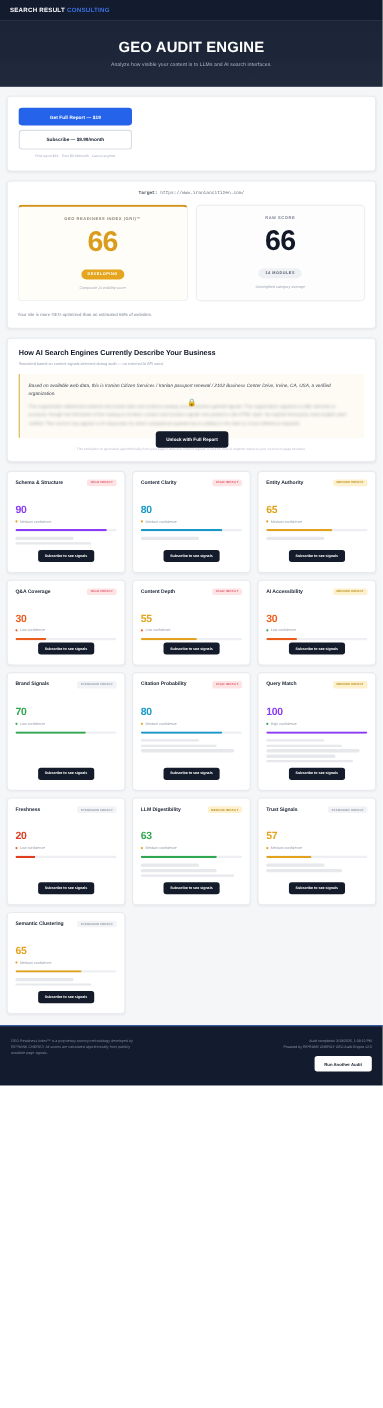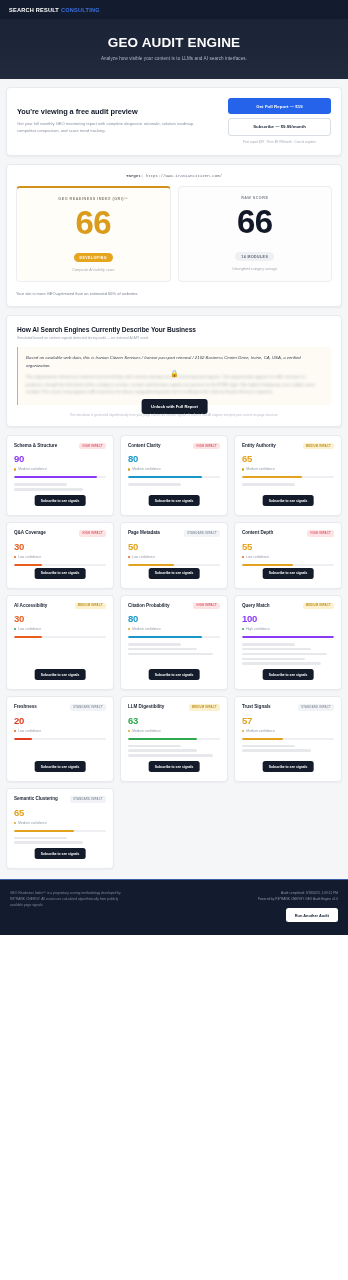--- a/index.html
+++ b/index.html
@@ -146,21 +146,21 @@
   }
   .scorelabel {
     font-size: 3.7px;
     font-weight: 700;
     letter-spacing: .5px;
     color: #8a8577;
     text-transform: uppercase;
   }
   .scorebox.raw .scorelabel { color: #7c8392; }
   .scorenum {
-    font-size: 33px;
+    font-size: 26px;
     font-weight: 800;
     line-height: 1.05;
     margin: 5px 0 4px;
     letter-spacing: -.7px;
   }
   .scorenum.gold { color: #d99c1d; }
   .scorenum.dark { color: #111827; }
   .pill {
     display: inline-block;
     font-size: 3.5px;
@@ -286,21 +286,21 @@
     border-radius: 2px;
     white-space: nowrap;
     flex: 0 0 auto;
   }
   .badge.high { background: #fde3e3; color: #e0556a; }
   .badge.medium { background: #fdf0cc; color: #b98c18; }
   .badge.standard { background: #f1f3f6; color: #8d96a4; }
   .mscore {
     font-size: 9.5px;
     font-weight: 800;
-    margin-top: 5px;
+    margin-top: 17px;
     line-height: 1;
     letter-spacing: -.3px;
   }
   .mconf {
     font-size: 3.3px;
     color: #9199a6;
     margin-top: 3.5px;
     display: flex;
     align-items: center;
     gap: 2px;
@@ -386,24 +386,20 @@
 </div>
 
 <div class="hero">
   <h1>GEO AUDIT ENGINE</h1>
   <p>Analyze how visible your content is to LLMs and AI search interfaces.</p>
 </div>
 
 <div class="page">
 
   <div class="card preview">
-    <div class="preview-left">
-      <div class="preview-title">You're viewing a free audit preview</div>
-      <div class="preview-sub">Get your full monthly GEO monitoring report with complete diagnostic rationale, solution roadmap, competitor comparison, and score trend tracking.</div>
-    </div>
     <div class="preview-right">
       <button class="btn-primary">Get Full Report — $19</button>
       <button class="btn-outline">Subscribe — $9.99/month</button>
       <div class="fineprint">First report $19 · Then $9.99/month · Cancel anytime</div>
     </div>
   </div>
 
   <div class="card scorepanel">
     <div class="target">
       <b>Target:</b>
@@ -510,62 +506,62 @@
           <span>Low confidence</span>
         </div>
         <div class="track">
           <div class="fill" style="width: 30%; background: rgb(234, 92, 28);"></div>
         </div>
         <div style="height: 14px;"></div>
         <button class="sub-btn">Subscribe to see signals</button>
       </div>
       <div class="mcard">
         <div class="mhead">
-          <div class="mname">Page Metadata</div>
-          <div class="badge standard">STANDARD IMPACT</div>
-        </div>
-        <div class="mscore" style="color: rgb(227, 162, 28);">50</div>
+          <div class="mname">Content Depth</div>
+          <div class="badge high">HIGH IMPACT</div>
+        </div>
+        <div class="mscore" style="color: rgb(227, 162, 28);">55</div>
         <div class="mconf">
           <span class="dot" style="background: rgb(234, 92, 28);"></span>
           <span>Low confidence</span>
         </div>
         <div class="track">
-          <div class="fill" style="width: 50%; background: rgb(227, 162, 28);"></div>
-        </div>
-        <div style="height: 14px;"></div>
-        <button class="sub-btn">Subscribe to see signals</button>
-      </div>
-      <div class="mcard">
-        <div class="mhead">
-          <div class="mname">Content Depth</div>
-          <div class="badge high">HIGH IMPACT</div>
-        </div>
-        <div class="mscore" style="color: rgb(227, 162, 28);">55</div>
-        <div class="mconf">
-          <span class="dot" style="background: rgb(234, 92, 28);"></span>
-          <span>Low confidence</span>
-        </div>
-        <div class="track">
           <div class="fill" style="width: 55%; background: rgb(227, 162, 28);"></div>
         </div>
         <div style="height: 14px;"></div>
         <button class="sub-btn">Subscribe to see signals</button>
       </div>
       <div class="mcard">
         <div class="mhead">
           <div class="mname">AI Accessibility</div>
           <div class="badge medium">MEDIUM IMPACT</div>
         </div>
         <div class="mscore" style="color: rgb(234, 92, 28);">30</div>
         <div class="mconf">
           <span class="dot" style="background: rgb(47, 168, 79);"></span>
           <span>Low confidence</span>
         </div>
         <div class="track">
           <div class="fill" style="width: 30%; background: rgb(234, 92, 28);"></div>
+        </div>
+        <div style="height: 14px;"></div>
+        <button class="sub-btn">Subscribe to see signals</button>
+      </div>
+      <div class="mcard">
+        <div class="mhead">
+          <div class="mname">Brand Signals</div>
+          <div class="badge standard">STANDARD IMPACT</div>
+        </div>
+        <div class="mscore" style="color: rgb(47, 168, 79);">70</div>
+        <div class="mconf">
+          <span class="dot" style="background: rgb(47, 168, 79);"></span>
+          <span>Low confidence</span>
+        </div>
+        <div class="track">
+          <div class="fill" style="width: 70%; background: rgb(47, 168, 79);"></div>
         </div>
         <div style="height: 14px;"></div>
         <button class="sub-btn">Subscribe to see signals</button>
       </div>
       <div class="mcard">
         <div class="mhead">
           <div class="mname">Citation Probability</div>
           <div class="badge high">HIGH IMPACT</div>
         </div>
         <div class="mscore" style="color: rgb(23, 152, 200);">80</div>

